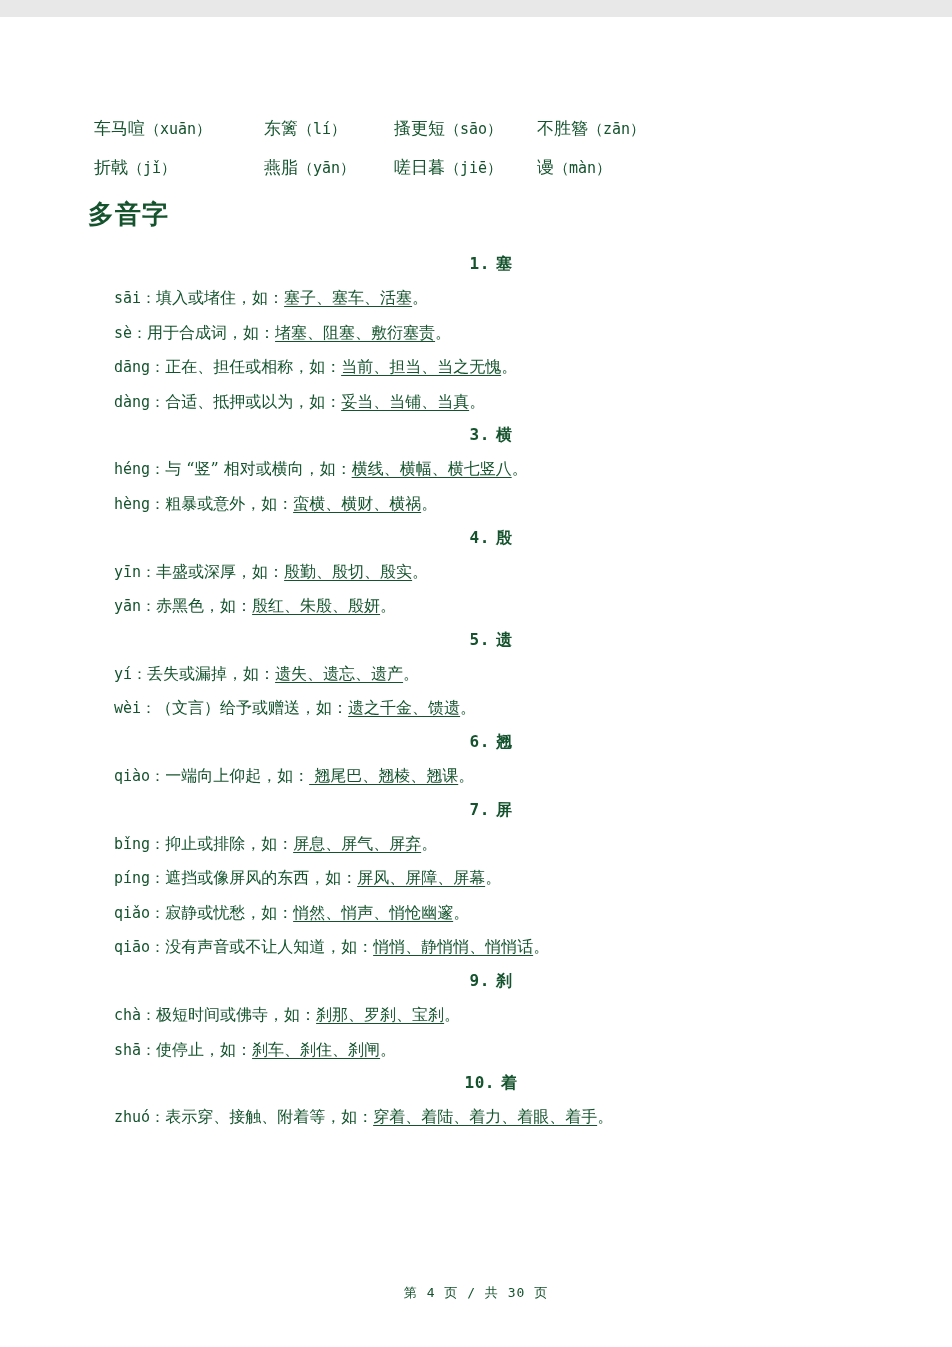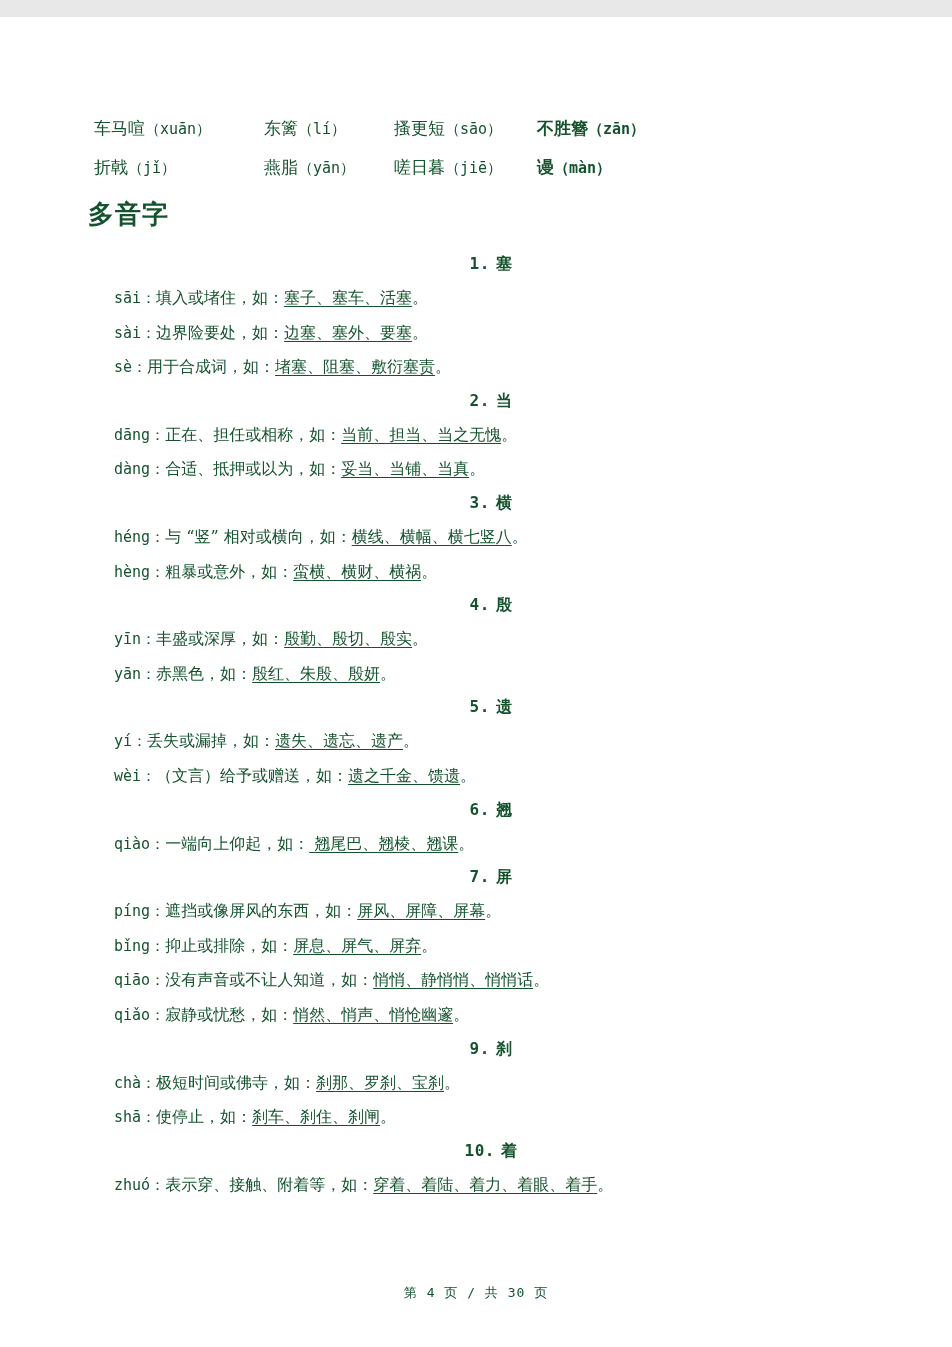--- a/index.html
+++ b/index.html
@@ -34,21 +34,21 @@
     margin-bottom: 16px;
     font-size: 17px;
   }
   .top-cell {
     display: block;
     white-space: nowrap;
   }
   .top-cell.c1 { width: 170px; padding-left: 6px;}
   .top-cell.c2 { width: 130px; }
   .top-cell.c3 { width: 143px; }
-  .top-cell.c4 { width: 180px; font-weight: bold; }
+  .top-cell.c4 { width: 180px; }
   .py {
     font-family: "DejaVu Sans Mono", "Liberation Mono", monospace;
     font-size: 15px;
   }
   
   .section-title {
     font-size: 26px;
     font-weight: bold;
     margin: 14px 0 22px 0;
     letter-spacing: 1px;
@@ -115,26 +115,24 @@
         <span class="top-cell c3"><span>嗟日暮</span><span class="py">（jiē）</span></span>
         <span class="top-cell c4"><span>谩</span><span class="py">（màn）</span></span>
       </div>
     </div>
 
     <h2 class="section-title">多音字</h2>
 
     <div class="entry">
       <div class="entry-head"><span class="num">1.</span>&nbsp;<span>塞</span></div>
       <div class="sense"><span class="rd">sāi：</span><span>填入或堵住，如：</span><span class="ex">塞子、塞车、活塞</span><span>。</span></div>
-      <div class="sense"><span class="rd">sài：</span><span>边界险要处，如：</span><span class="ex">边塞、塞外、要塞</span><span>。</span></div>
       <div class="sense"><span class="rd">sè：</span><span>用于合成词，如：</span><span class="ex">堵塞、阻塞、敷衍塞责</span><span>。</span></div>
     </div>
 
     <div class="entry">
-      <div class="entry-head"><span class="num">2.</span>&nbsp;<span>当</span></div>
       <div class="sense"><span class="rd">dāng：</span><span>正在、担任或相称，如：</span><span class="ex">当前、担当、当之无愧</span><span>。</span></div>
       <div class="sense"><span class="rd">dàng：</span><span>合适、抵押或以为，如：</span><span class="ex">妥当、当铺、当真</span><span>。</span></div>
     </div>
 
     <div class="entry">
       <div class="entry-head"><span class="num">3.</span>&nbsp;<span>横</span></div>
       <div class="sense"><span class="rd">héng：</span><span>与 “竖” 相对或横向，如：</span><span class="ex">横线、横幅、横七竖八</span><span>。</span></div>
       <div class="sense"><span class="rd">hèng：</span><span>粗暴或意外，如：</span><span class="ex">蛮横、横财、横祸</span><span>。</span></div>
     </div>
 
@@ -150,27 +148,27 @@
       <div class="sense"><span class="rd">wèi：</span><span>（文言）给予或赠送，如：</span><span class="ex">遗之千金、馈遗</span><span>。</span></div>
     </div>
 
     <div class="entry">
       <div class="entry-head"><span class="num">6.</span>&nbsp;<span>翘</span></div>
       <div class="sense"><span class="rd">qiào：</span><span>一端向上仰起，如：</span><span class="ex"> 翘尾巴、翘棱、翘课</span><span>。</span></div>
     </div>
 
     <div class="entry">
       <div class="entry-head"><span class="num">7.</span>&nbsp;<span>屏</span></div>
+      <div class="sense"><span class="rd">bǐng：</span><span>抑止或排除，如：</span><span class="ex">屏息、屏气、屏弃</span><span>。</span></div>
       <div class="sense"><span class="rd">píng：</span><span>遮挡或像屏风的东西，如：</span><span class="ex">屏风、屏障、屏幕</span><span>。</span></div>
-      <div class="sense"><span class="rd">bǐng：</span><span>抑止或排除，如：</span><span class="ex">屏息、屏气、屏弃</span><span>。</span></div>
     </div>
 
     <div class="entry">
+      <div class="sense"><span class="rd">qiǎo：</span><span>寂静或忧愁，如：</span><span class="ex">悄然、悄声、悄怆幽邃</span><span>。</span></div>
       <div class="sense"><span class="rd">qiāo：</span><span>没有声音或不让人知道，如：</span><span class="ex">悄悄、静悄悄、悄悄话</span><span>。</span></div>
-      <div class="sense"><span class="rd">qiǎo：</span><span>寂静或忧愁，如：</span><span class="ex">悄然、悄声、悄怆幽邃</span><span>。</span></div>
     </div>
 
     <div class="entry">
       <div class="entry-head"><span class="num">9.</span>&nbsp;<span>刹</span></div>
       <div class="sense"><span class="rd">chà：</span><span>极短时间或佛寺，如：</span><span class="ex">刹那、罗刹、宝刹</span><span>。</span></div>
       <div class="sense"><span class="rd">shā：</span><span>使停止，如：</span><span class="ex">刹车、刹住、刹闸</span><span>。</span></div>
     </div>
 
     <div class="entry">
       <div class="entry-head"><span class="num">10.</span>&nbsp;<span>着</span></div>

